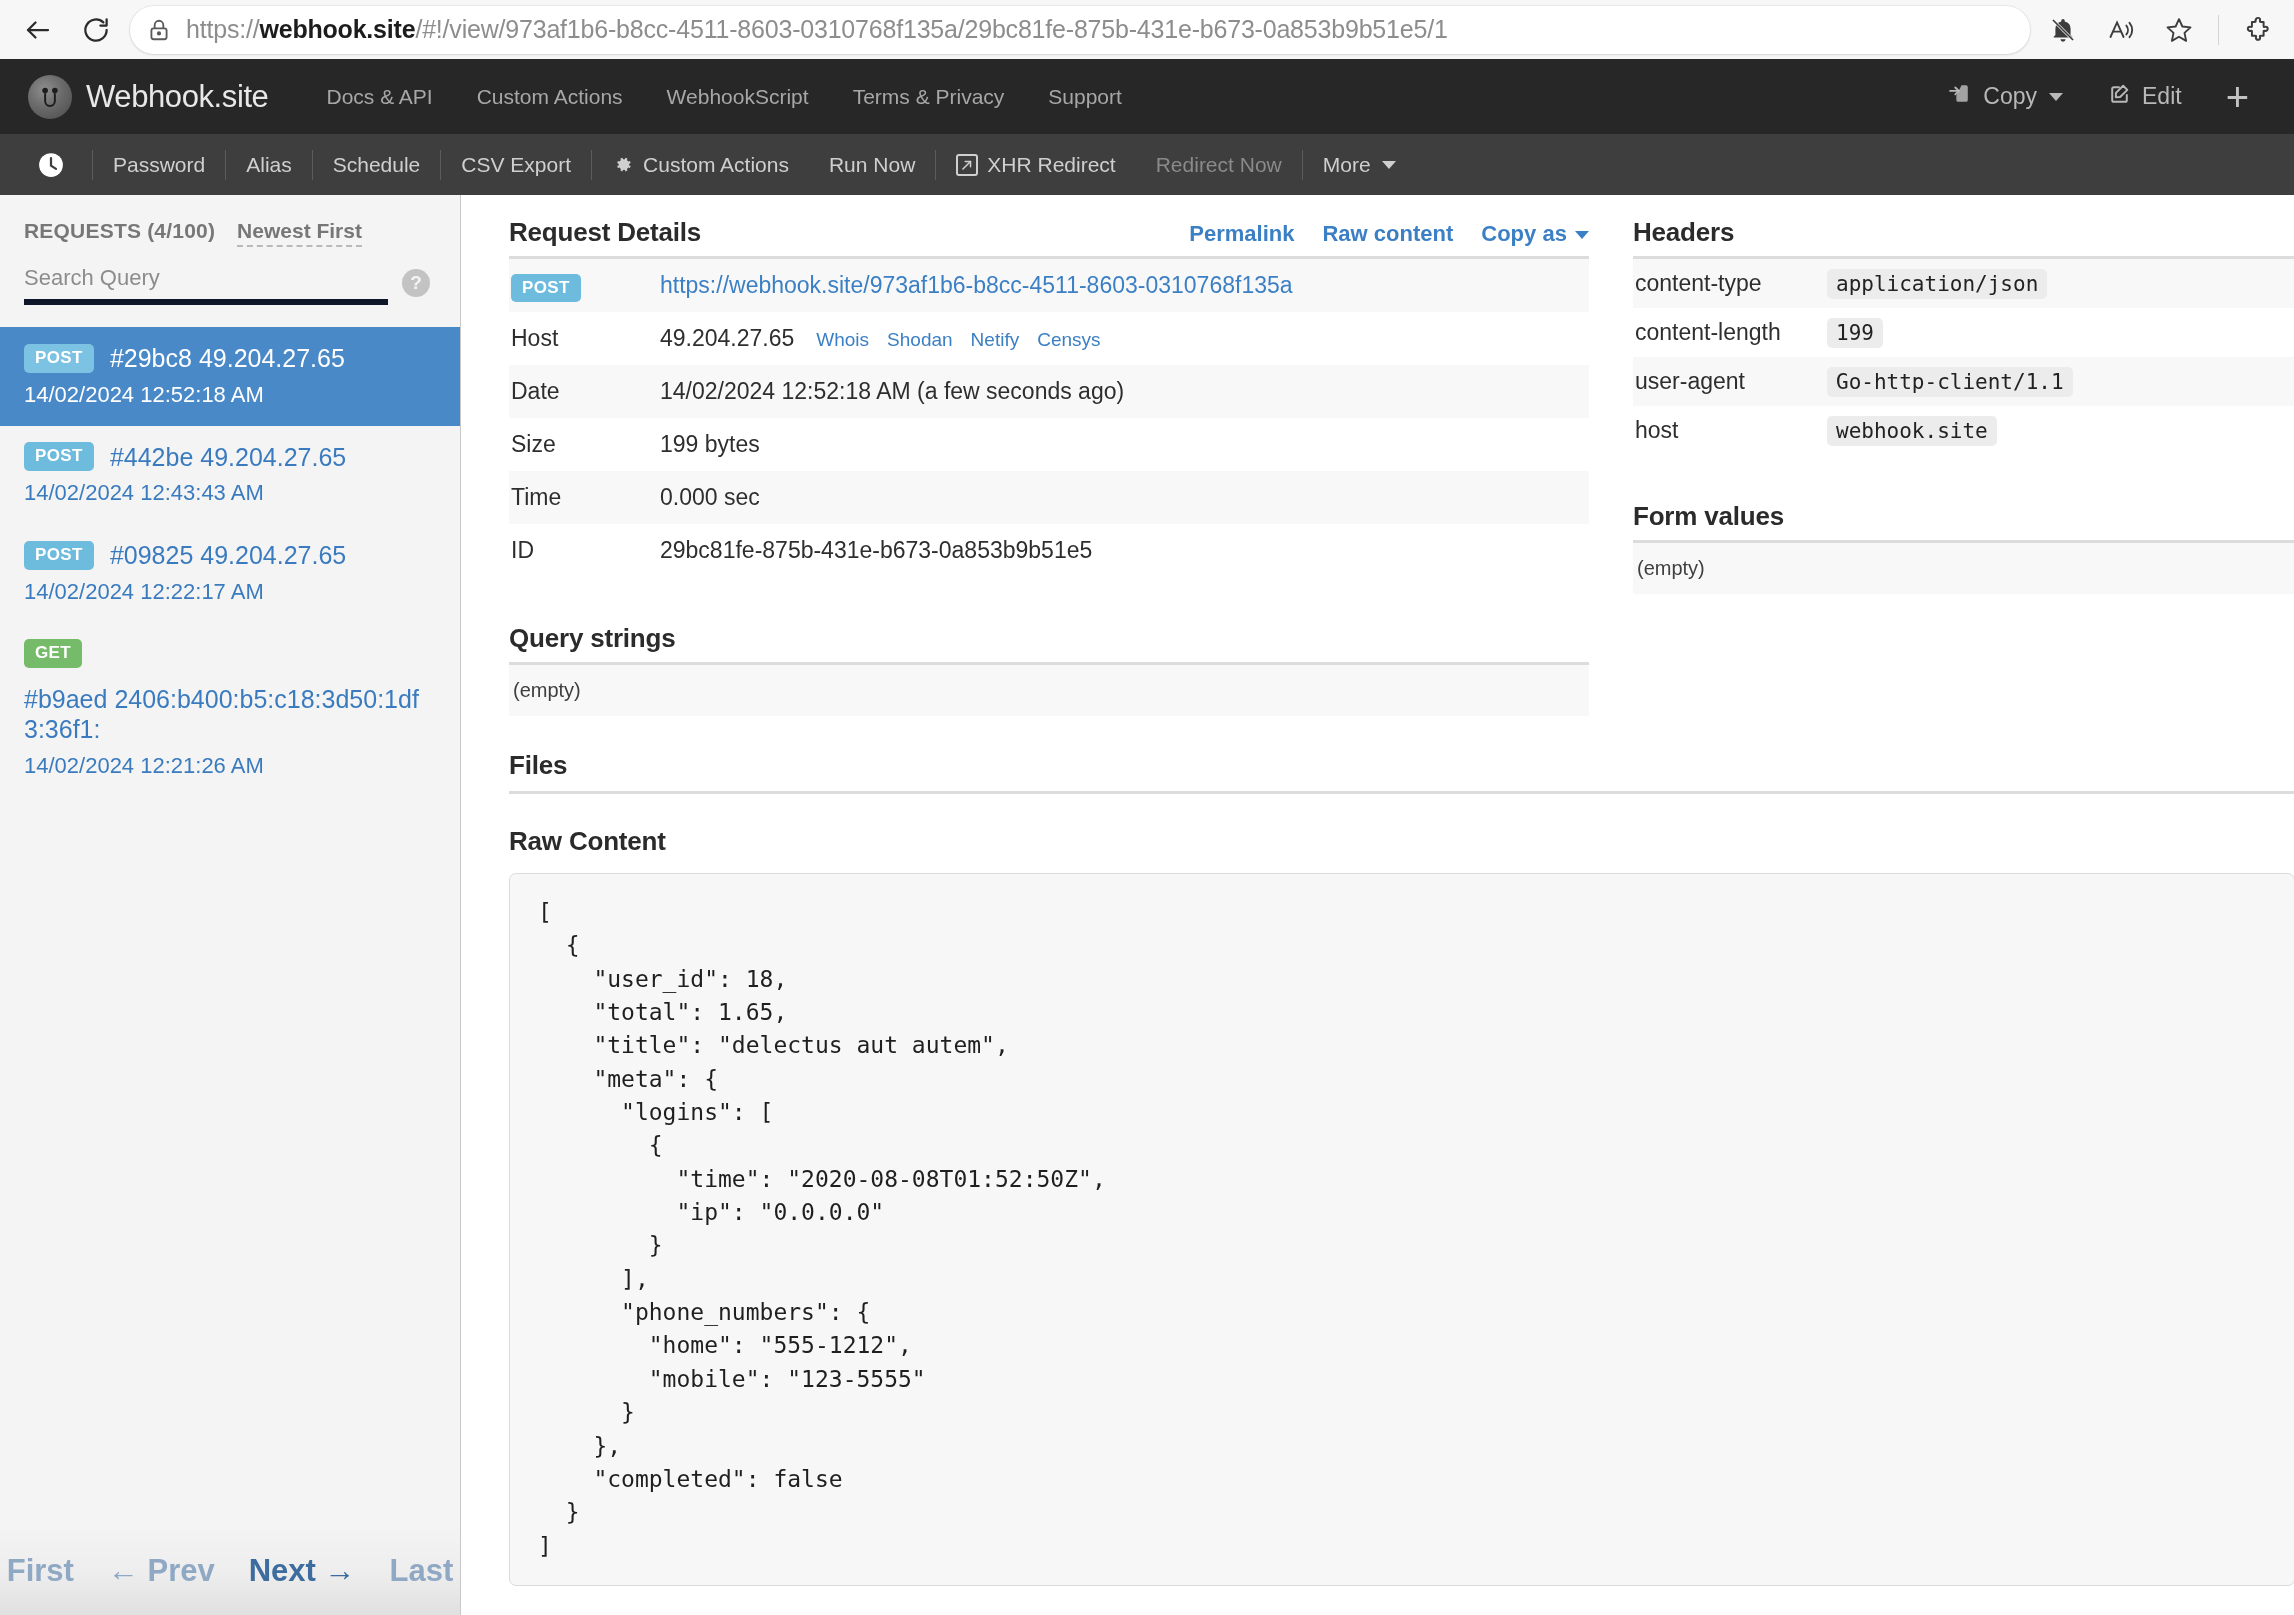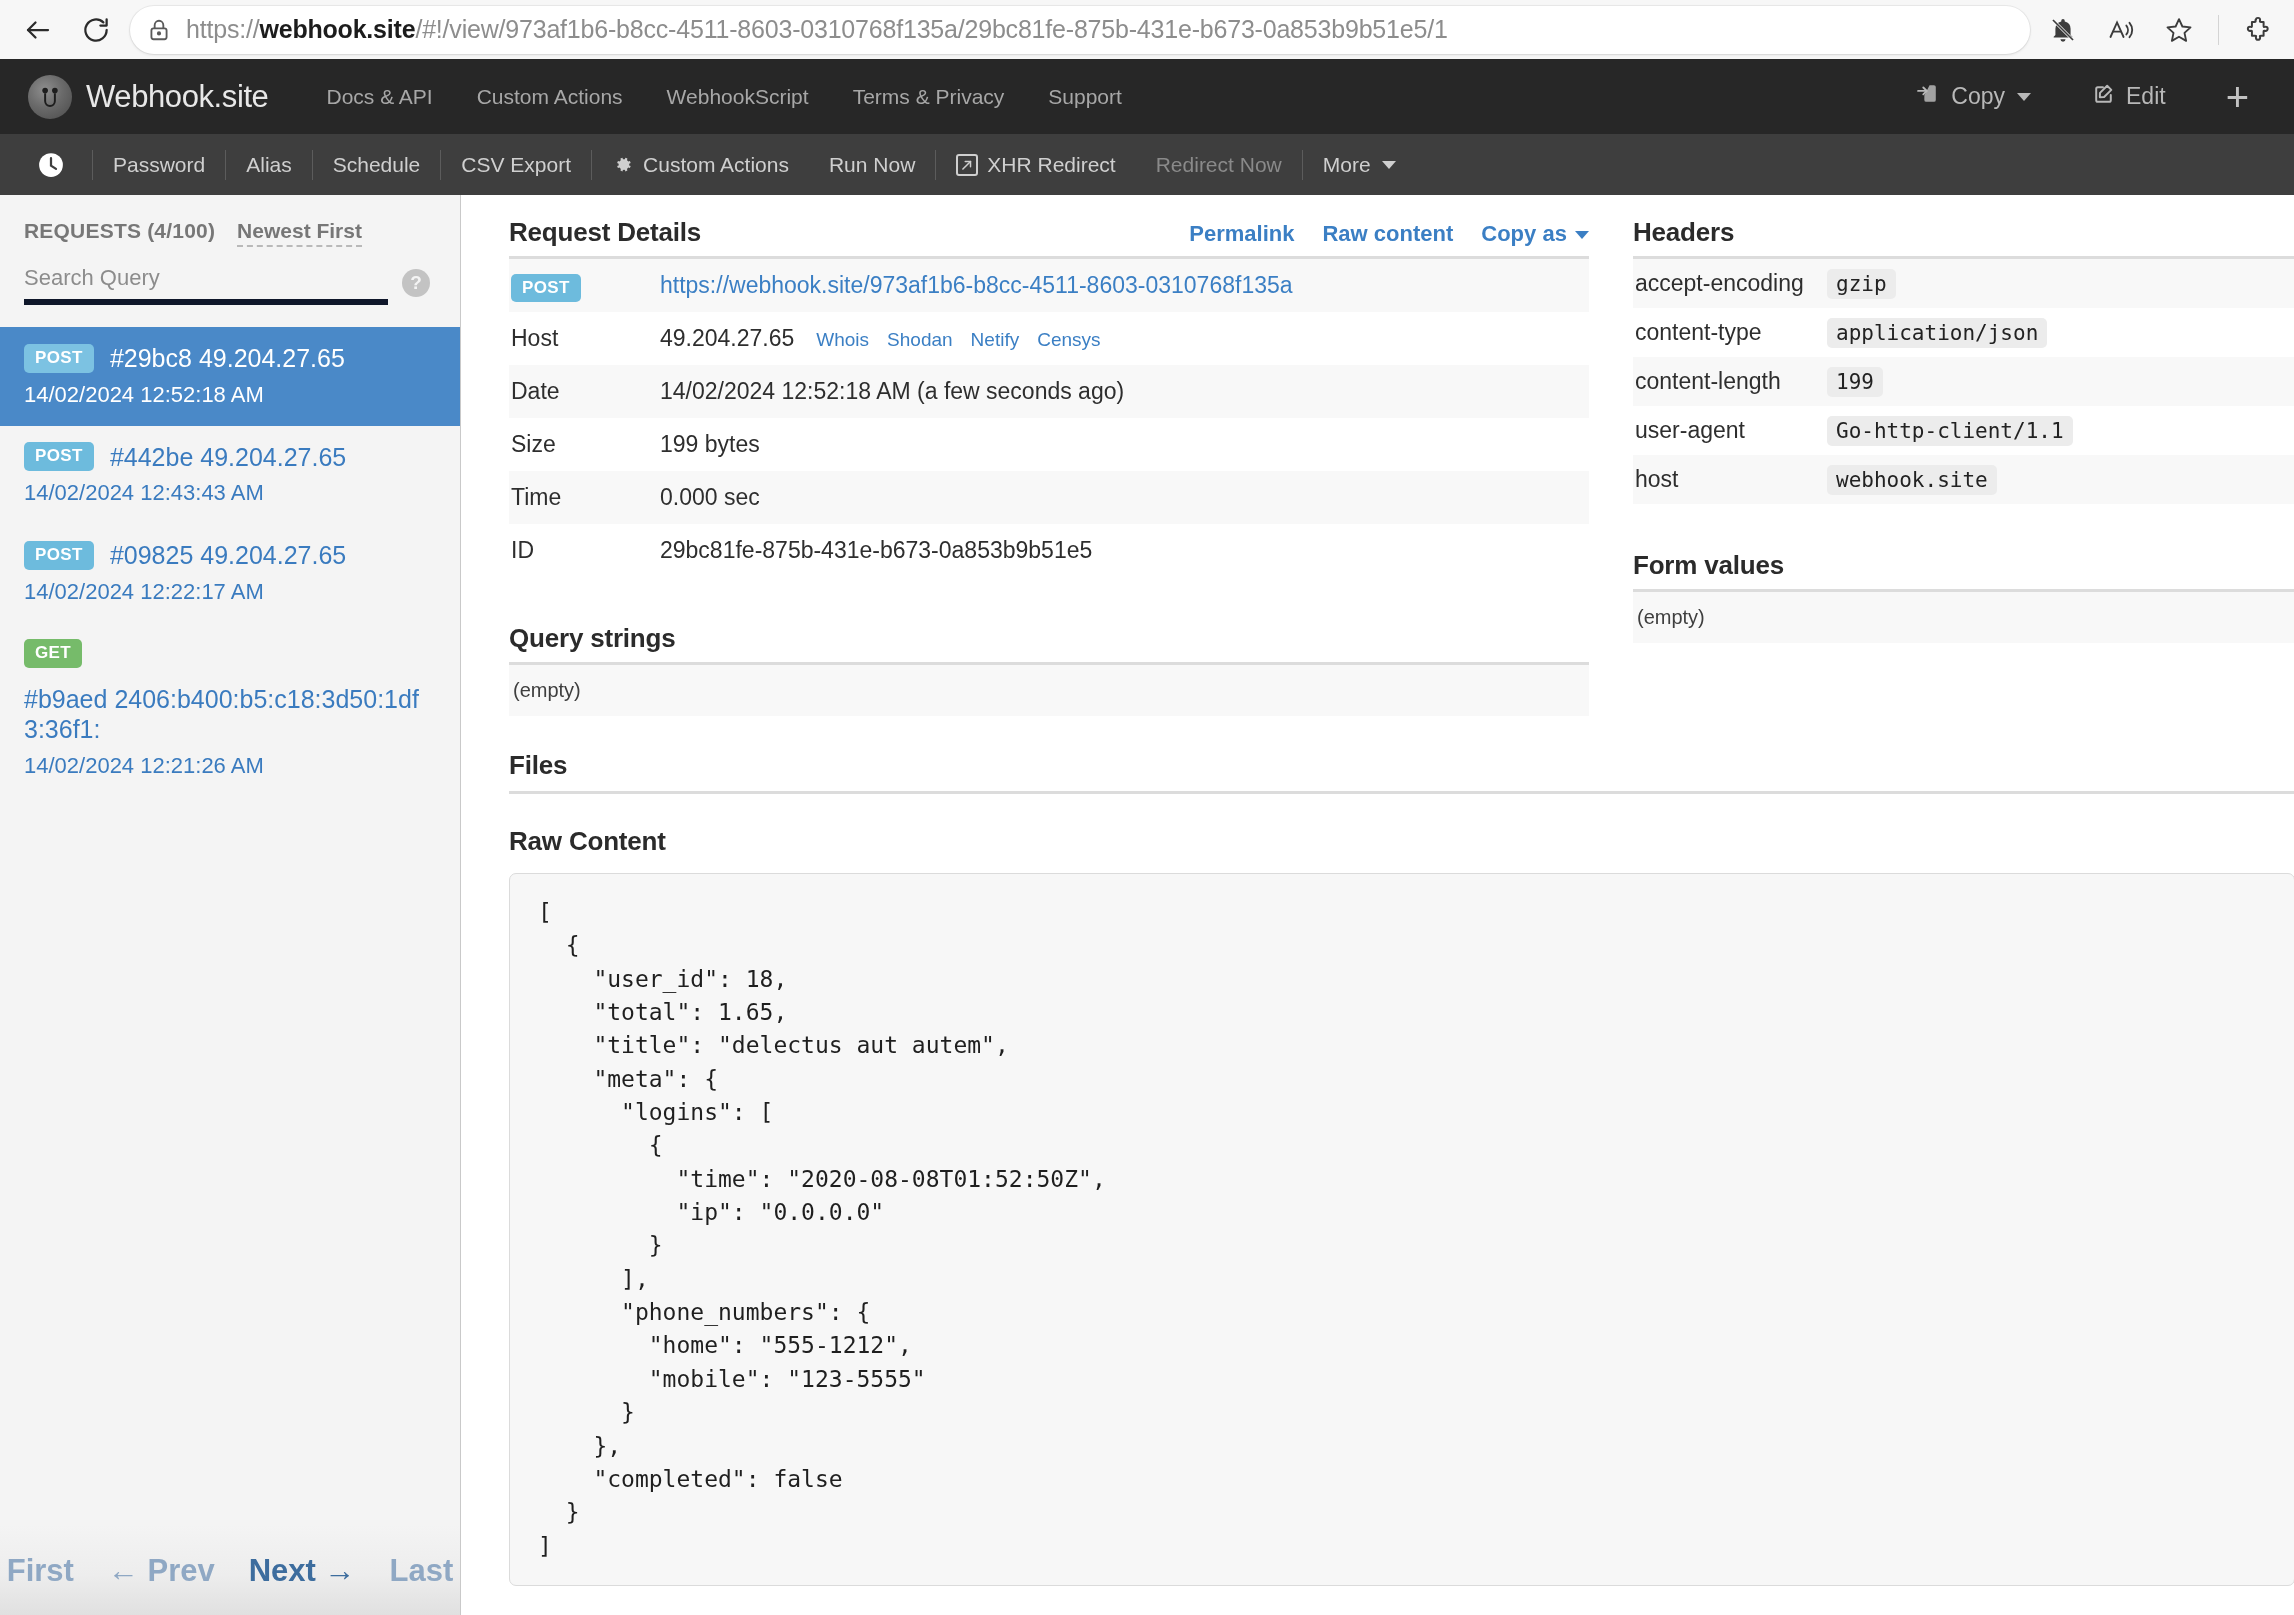--- a/index.html
+++ b/index.html
@@ -86,21 +86,21 @@
   .topnav-links { display: flex; align-items: center; gap: 0; }
   .topnav-links a {
     color: #a7a7a7;
     font-size: 21px;
     text-decoration: none;
     padding: 0 22px;
     white-space: nowrap;
   }
   .topnav-right {
     margin-left: auto;
-    display: flex; align-items: center; gap: 16px;
+    display: flex; align-items: center; gap: 0;
   }
   .topnav-right .tn-item {
     color: #b8b8b8;
     font-size: 23px;
     display: flex; align-items: center; gap: 10px;
     padding: 0 22px;
     white-space: nowrap;
   }
   .caret-down {
     width: 0; height: 0;
@@ -605,24 +605,20 @@
         <h2 class="sec-title">Query strings</h2>
         <div style="height:8px"></div>
         <div class="empty-box">(empty)</div>
       </section>
 
       <section class="col-right">
         <h2 class="sec-title">Headers</h2>
         <div style="height:8px"></div>
         <table class="hdr">
           <tbody>
-          <tr>
-            <td class="hk">accept-encoding</td>
-            <td><code class="mono">gzip</code></td>
-          </tr>
           <tr>
             <td class="hk">content-type</td>
             <td><code class="mono">application/json</code></td>
           </tr>
           <tr>
             <td class="hk">content-length</td>
             <td><code class="mono">199</code></td>
           </tr>
           <tr>
             <td class="hk">user-agent</td>

